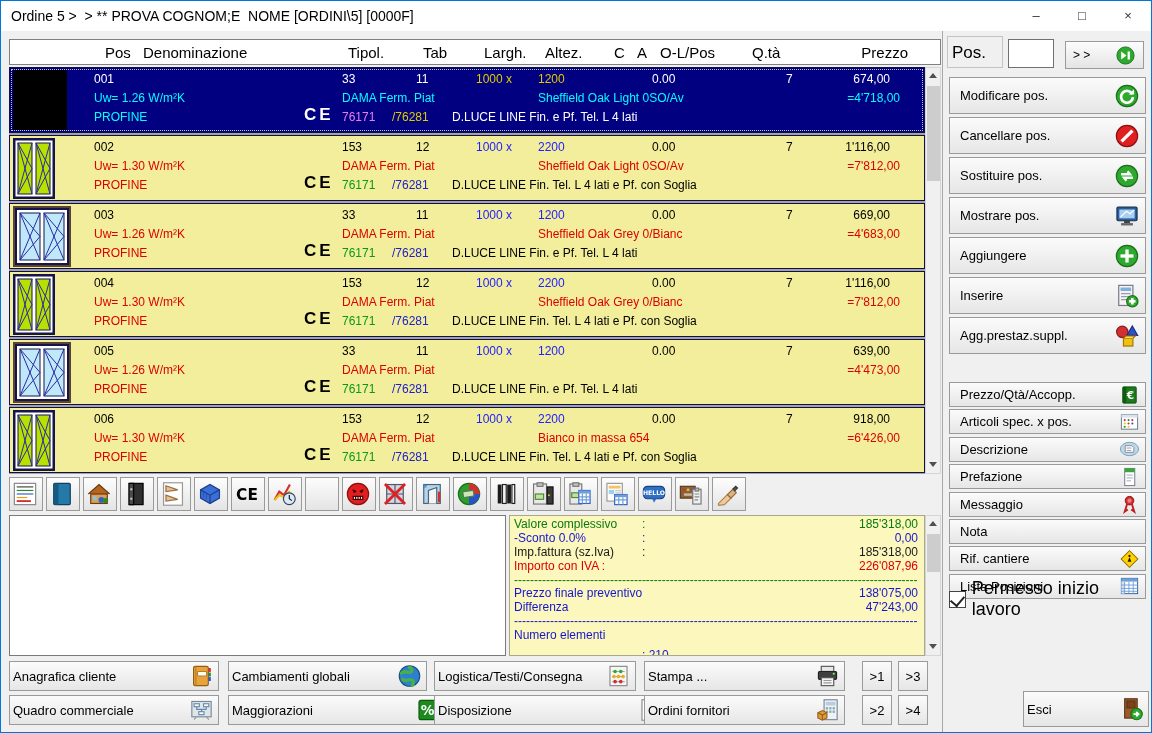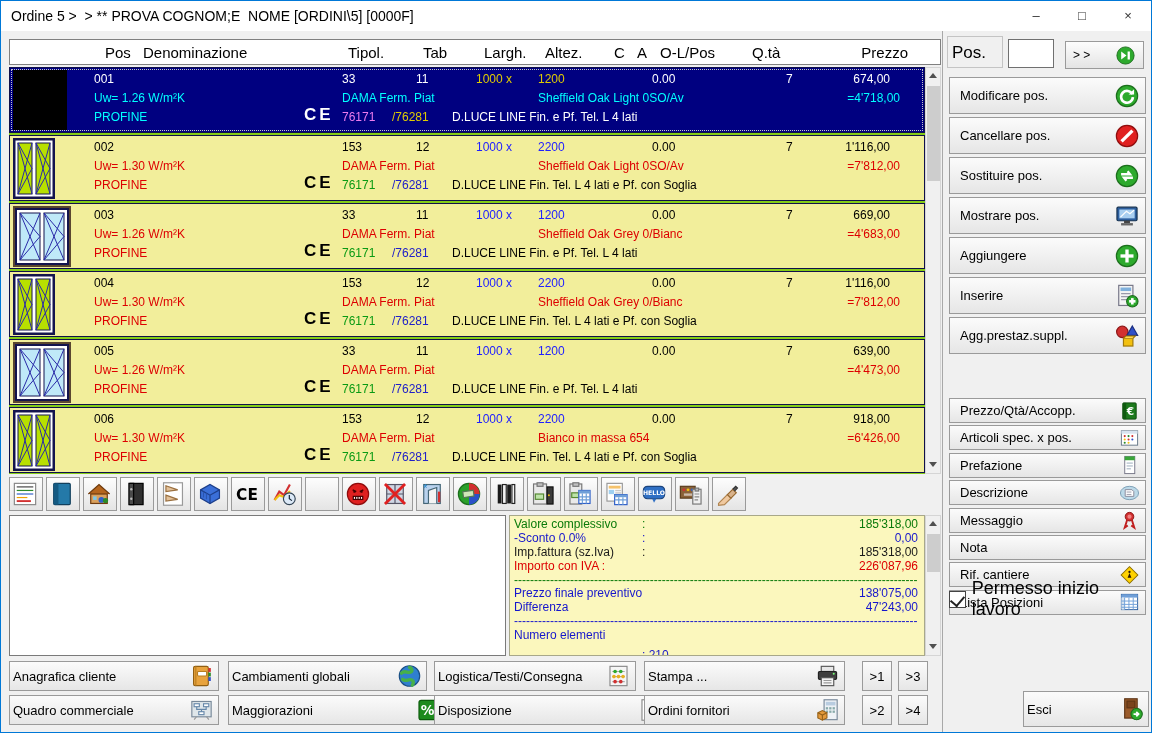--- a/index.html
+++ b/index.html
@@ -10,21 +10,21 @@
   #titlebar{position:absolute;left:0;top:0;width:100%;height:30px;background:#ffffff;}
   #title{position:absolute;left:10px;top:0;line-height:30px;font-size:14px;color:#000;white-space:pre;}
   .wbtn{position:absolute;top:0;width:46px;height:30px;text-align:center;line-height:30px;font-size:13px;color:#333;}
   #btn-min{right:92px;} #btn-max{right:46px;} #btn-close{right:0;}
   
   #hdr{position:absolute;left:8px;top:38px;width:932px;height:26px;background:#fff;border:1px solid #808080;}
   .hcell{position:absolute;top:4px;font-size:15px;color:#000;white-space:nowrap;}
   .h0{left:95px}.h1{left:133px}.h2{left:338px}.h3{left:413px}.h4{left:474px}.h5{left:535px}
   .h6{left:604px}.h7{left:627px}.h8{left:650px}.h9{left:742px}.h10{right:32px}
   
-  #list{position:absolute;left:8px;top:66px;width:916px;height:407px;overflow:hidden;background:#84cc16;}
+  #list{position:absolute;left:8px;top:66px;width:916px;height:407px;overflow:hidden;background:#a3a3a3;}
   .lrow{position:relative;height:66px;margin-bottom:2px;background:#f2ee9b;border:1px solid #10104a;font-size:12px;color:#000;}
   .lrow.sel{background:#000080;color:#fff;outline:1px dotted #c8c8c8;outline-offset:-3px;}
   .lc{position:absolute;white-space:nowrap;}
   .c-pos{left:84px;top:4px}.c-tipol{left:332px;top:4px}.c-tab{left:406px;top:4px}
   .c-largh{left:466px;top:4px}.c-altez{left:528px;top:4px}.c-olpos{left:642px;top:4px}
   .c-qta{left:776px;top:4px}.c-prezzo{right:34px;top:4px}
   .c-uw{left:84px;top:23px}.c-system{left:332px;top:23px}.c-finish{left:528px;top:23px}.c-totale{right:24px;top:23px}
   .c-brand{left:84px;top:42px}.c-ce{left:294px;top:37px;font-size:17px;font-weight:bold;letter-spacing:3px;}
   .c-art1{left:332px;top:42px}.c-art2{left:382px;top:42px}.c-desc{left:442px;top:42px}
   .lrow .c-uw,.lrow .c-brand,.lrow .c-system,.lrow .c-finish,.lrow .c-totale{color:#dd0000;}
@@ -59,21 +59,21 @@
   .col-green{color:#0a7a0a}.col-blue{color:#1616cc}.col-red{color:#dd0000}.col-black{color:#1a1a1a}
   
   #vdiv{position:absolute;left:941px;top:30px;width:1px;height:703px;background:#a8a8a8;}
   #pos-frame{position:absolute;left:946px;top:35px;width:56px;height:32px;border:1px solid #c4c4c4;background:#f0f0f0;}
   #pos-label{position:absolute;left:951px;top:42px;font-size:17px;color:#000;}
   #pos-input{position:absolute;left:1007px;top:38px;width:46px;height:29px;border:1px solid #707070;background:#fff;font-size:14px;padding:0 4px;}
   #go-btn{position:absolute;left:1064px;top:40px;width:79px;height:28px;background:linear-gradient(#fdfdfd,#e4e4e4);
           border:1px solid #9a9a9a;font-size:12px;display:flex;align-items:center;justify-content:space-between;padding:0 7px;}
   #go-btn .ic{width:21px;height:21px;}
   #side-top{position:absolute;left:948px;top:76px;width:197px;}
-  #side-mid{position:absolute;left:948px;top:381px;width:159px;margin-top:16px;}
+  #side-mid{position:absolute;left:948px;top:381px;width:159px;}
   .sbtn{position:relative;display:block;width:197px;height:37px;margin-bottom:3px;background:linear-gradient(#fbfbfb,#e6e6e6);
         border:1px solid #9a9a9a;font-size:13px;text-align:left;padding-left:10px;font-family:inherit;color:#000;}
   .sbtn .ic{position:absolute;right:5px;top:50%;transform:translateY(-50%);width:26px;height:26px;}
   .sbtn-sm{height:25px;margin-bottom:2.4px;}
   .sbtn-sm .ic{width:21px;height:21px;}
   #permesso{position:absolute;left:948px;top:577px;display:flex;align-items:center;font-size:18px;color:#000;}
   #permesso .box{position:relative;width:17px;height:17px;background:#fff;border:1px solid #444;margin-right:6px;}
   #permesso .box.checked::after{content:"";position:absolute;left:3px;top:1px;width:7px;height:11px;
         border:solid #222;border-width:0 2px 2px 0;transform:rotate(40deg);}
   
@@ -500,29 +500,29 @@
           <rect x="2.5" y="3.5" width="17" height="3" fill="#d8e4f0"></rect>
           <circle cx="6" cy="9" r="1.1" fill="#d23030"></circle>
           <circle cx="10" cy="9" r="1.1" fill="#2a8a2a"></circle>
           <circle cx="14" cy="9" r="1.1" fill="#d23030"></circle>
           <circle cx="6" cy="12.5" r="1.1" fill="#f2c010"></circle>
           <circle cx="10" cy="12.5" r="1.1" fill="#d23030"></circle>
           <circle cx="14" cy="12.5" r="1.1" fill="#3050c8"></circle>
           <circle cx="6" cy="16" r="1.1" fill="#2a8a2a"></circle>
           <circle cx="10" cy="16" r="1.1" fill="#f2c010"></circle>
         </svg></button>
+      <button class="sbtn sbtn-sm" data-name="descrizione-button"><span data-name="button-label">Descrizione</span><svg class="ic" data-name="scroll-icon" viewBox="0 0 22 22">
+          <ellipse cx="11" cy="11" rx="9.5" ry="7" fill="#bcd9e8" stroke="#7b9db5"></ellipse>
+          <path d="M6.5 7.5h7l2 2v5h-9z" fill="#fff" stroke="#889"></path>
+          <path d="M8 10h5M8 12.5h5" stroke="#99a"></path>
+        </svg></button>
       <button class="sbtn sbtn-sm" data-name="prefazione-button"><span data-name="button-label">Prefazione</span><svg class="ic" data-name="docgreen-icon" viewBox="0 0 22 22">
           <rect x="6" y="2" width="10.5" height="18" fill="#fff" stroke="#778"></rect>
           <rect x="6" y="2" width="10.5" height="4" fill="#3aa63a"></rect>
           <path d="M8 9h6.5M8 12h6.5M8 15h4.5" stroke="#9ab"></path>
-        </svg></button>
-      <button class="sbtn sbtn-sm" data-name="descrizione-button"><span data-name="button-label">Descrizione</span><svg class="ic" data-name="scroll-icon" viewBox="0 0 22 22">
-          <ellipse cx="11" cy="11" rx="9.5" ry="7" fill="#bcd9e8" stroke="#7b9db5"></ellipse>
-          <path d="M6.5 7.5h7l2 2v5h-9z" fill="#fff" stroke="#889"></path>
-          <path d="M8 10h5M8 12.5h5" stroke="#99a"></path>
         </svg></button>
       <button class="sbtn sbtn-sm" data-name="messaggio-button"><span data-name="button-label">Messaggio</span><svg class="ic" data-name="seal-icon" viewBox="0 0 22 22">
           <circle cx="11" cy="7.5" r="4.5" fill="#d23030" stroke="#8c1616"></circle>
           <circle cx="11" cy="7.5" r="2.2" fill="#f08080"></circle>
           <path d="M8.5 11L6 19l3.2-2.2M13.5 11l2.5 8-3.2-2.2" stroke="#c02020" stroke-width="2" fill="none"></path>
         </svg></button>
       <button class="sbtn sbtn-sm" data-name="nota-button"><span data-name="button-label">Nota</span></button>
       <button class="sbtn sbtn-sm" data-name="rif-cantiere-button"><span data-name="button-label">Rif. cantiere</span><svg class="ic" data-name="worksign-icon" viewBox="0 0 22 22">
           <rect x="4.8" y="4.8" width="12.4" height="12.4" fill="#ffd200" stroke="#8a6d00" transform="rotate(45 11 11)"></rect>
           <path d="M9 14l2-5 2 5z" fill="#2b1a00"></path>

